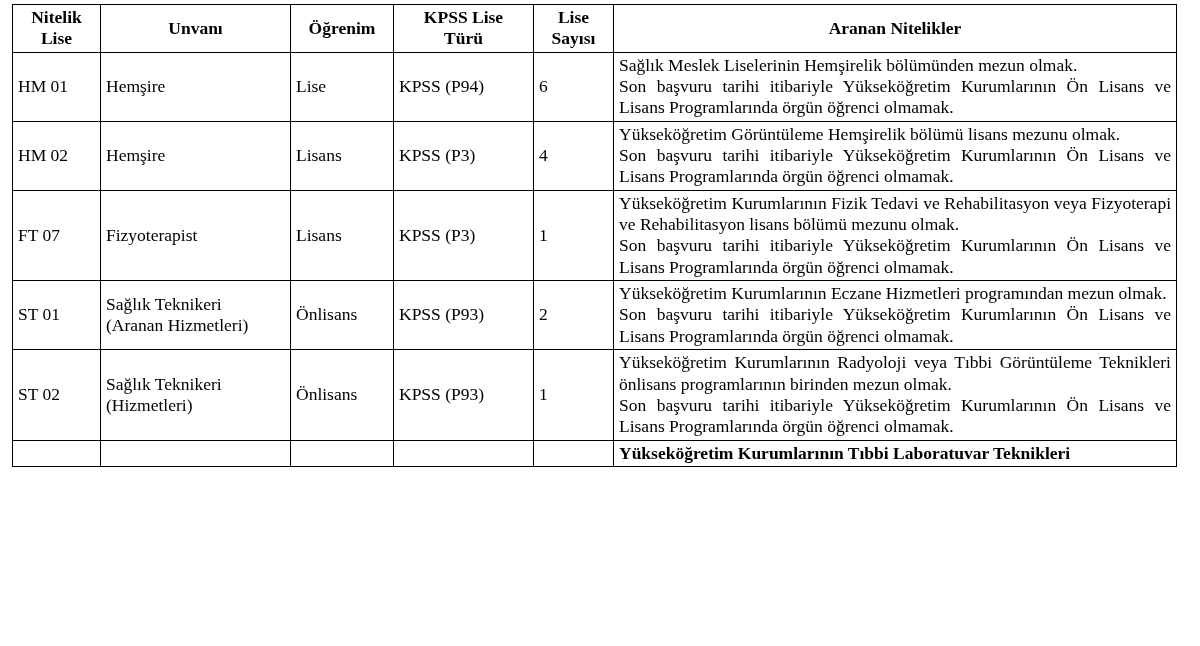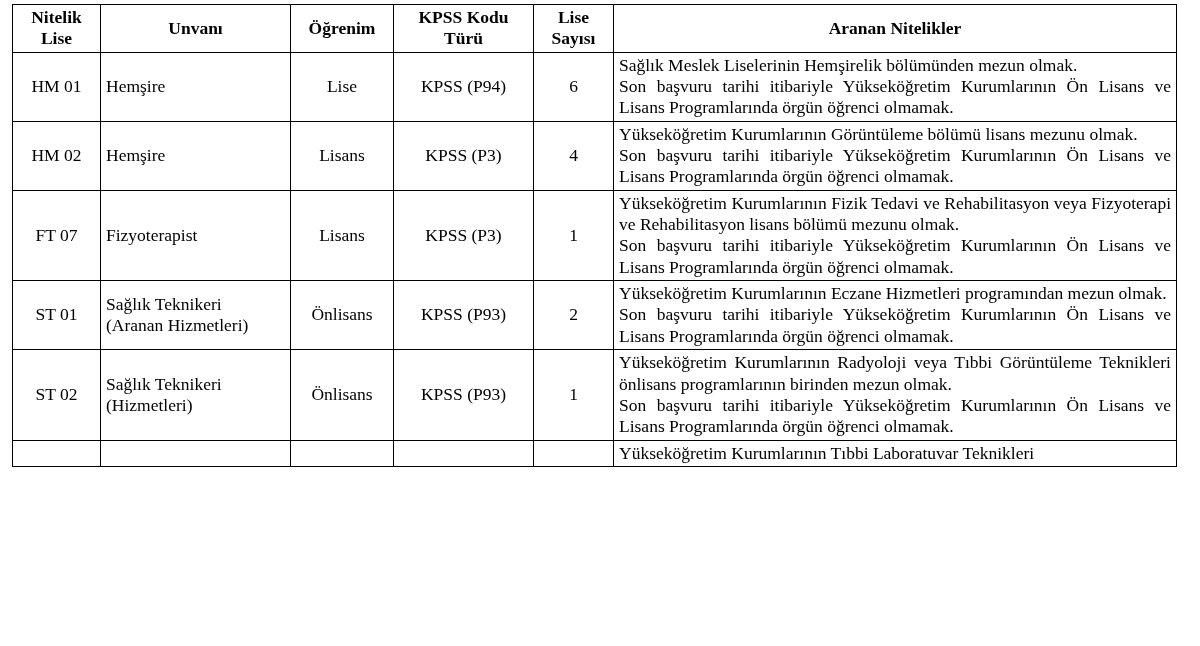--- a/index.html
+++ b/index.html
@@ -44,21 +44,20 @@
     line-height: 1.2;
   }
   col.c-code   { width: 88px; }
   col.c-title  { width: 190px; }
   col.c-edu    { width: 103px; }
   col.c-kpss   { width: 140px; }
   col.c-count  { width: 80px; }
   col.c-quals  { width: 563px; }
 
   td.code, td.edu, td.kpss, td.count {
-    text-align: center;
   }
   td.title {
     text-align: left;
   }
   td.quals {
     text-align: justify;
     text-align-last: left;
     padding: 3px 6px 3px 6px;
   }
   td.quals p {
@@ -66,20 +65,21 @@
     text-align: justify;
     text-align-last: left;
   }
   td.quals p.last {
     text-align: justify;
     text-align-last: left;
   }
   .clip-row {
     height: 10px;
     overflow: hidden;
+    font-weight: bold;
   }
   .clip-row td {
     padding-top: 2px;
     padding-bottom: 0;
     height: 10px;
     overflow: hidden;
     line-height: 1.22;
   }
 </style>
 </head>
@@ -102,21 +102,21 @@
           <div>Nitelik</div>
           <div>Lise</div>
         </th>
         <th>
           <div>Unvanı</div>
         </th>
         <th>
           <div>Öğrenim</div>
         </th>
         <th>
-          <div>KPSS Kodu</div>
+          <div>KPSS Lise</div>
           <div>Türü</div>
         </th>
         <th>
           <div>Lise</div>
           <div>Sayısı</div>
         </th>
         <th>
           <div>Aranan Nitelikler</div>
         </th>
       </tr>
@@ -139,21 +139,21 @@
 
       <tr>
         <td class="code">HM 02</td>
         <td class="title">
           <div>Hemşire</div>
         </td>
         <td class="edu">Lisans</td>
         <td class="kpss">KPSS (P3)</td>
         <td class="count">4</td>
         <td class="quals">
-          <p>Yükseköğretim Kurumlarının Görüntüleme bölümü lisans mezunu olmak.</p>
+          <p>Yükseköğretim Görüntüleme Hemşirelik bölümü lisans mezunu olmak.</p>
           <p class="last">Son başvuru tarihi itibariyle Yükseköğretim Kurumlarının Ön Lisans ve Lisans Programlarında örgün öğrenci olmamak.</p>
         </td>
       </tr>
 
       <tr>
         <td class="code">FT 07</td>
         <td class="title">
           <div>Fizyoterapist</div>
         </td>
         <td class="edu">Lisans</td>

